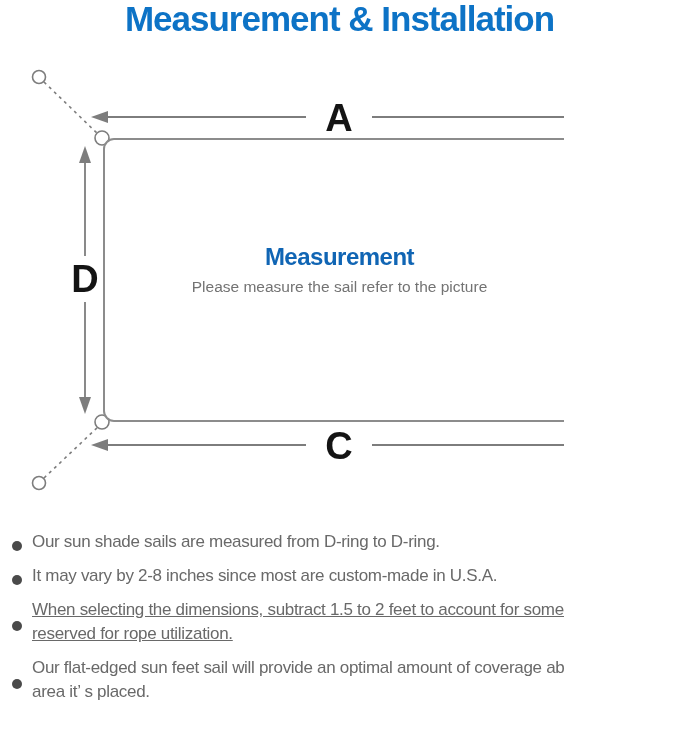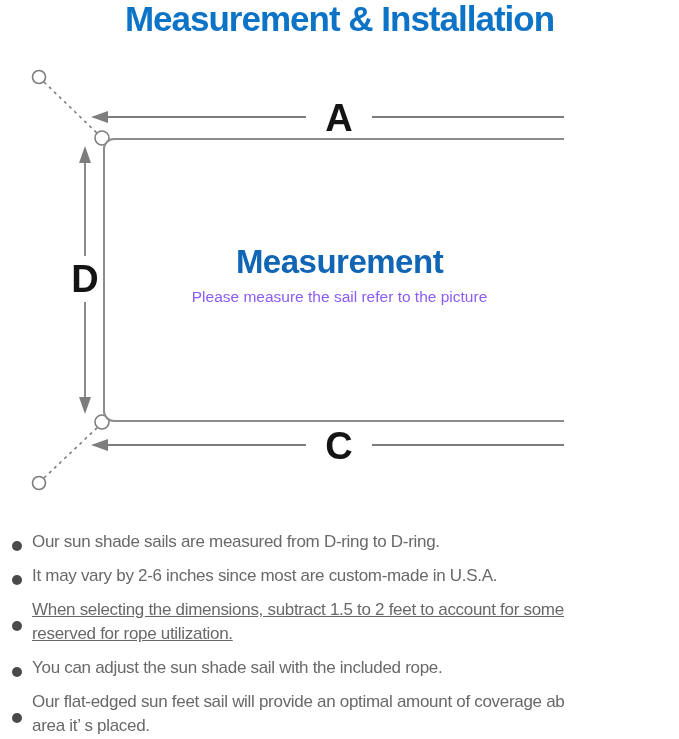--- a/index.html
+++ b/index.html
@@ -7,22 +7,22 @@
         font-family:"Liberation Sans",sans-serif;}
   
   .page-title{position:absolute;top:-2px;left:0;width:679px;text-align:center;
               font-size:35px;line-height:42px;font-weight:bold;letter-spacing:-1px;
               color:#0d73c6;}
   
   .diagram-svg{position:absolute;top:0;left:0;}
   .dim-label{font-family:"Liberation Sans",sans-serif;font-weight:bold;font-size:38px;fill:#141414;}
   
   .center-text{position:absolute;left:104px;top:243px;width:471px;text-align:center;}
-  .center-heading{font-size:33px;font-weight:bold;color:#1065b4;letter-spacing:-0.5px;}
-  .center-subtitle{margin-top:7px;font-size:15.5px;color:#8b5cf6;}
+  .center-heading{font-size:24px;font-weight:bold;color:#1065b4;letter-spacing:-0.5px;}
+  .center-subtitle{margin-top:7px;font-size:15.5px;color:#737373;}
   
   .notes{position:absolute;top:530px;left:12px;width:660px;margin:0;padding:0;list-style:none;}
   .notes li{display:flex;align-items:center;margin:0 0 10px 0;line-height:24px;}
   .dot{flex:none;width:10px;height:10px;border-radius:50%;background:#4a4a4a;margin:7px 10px 0 0;}
   .note-text{font-size:17px;letter-spacing:-0.3px;color:#696969;}
   .note-text.w-mid{max-width:650px;text-decoration:underline;}
   .note-text.w-short{max-width:620px;}
 </style>
 </head>
 <body>
@@ -92,29 +92,25 @@
     <div class="center-subtitle">Please measure the sail refer to the picture</div>
   </div>
 
   <ul class="notes">
     <li>
       <span class="dot"></span>
       <span class="note-text">Our sun shade sails are measured from D-ring to D-ring.</span>
     </li>
     <li>
       <span class="dot"></span>
-      <span class="note-text">It may vary by 2-6 inches since most are custom-made in U.S.A.</span>
+      <span class="note-text">It may vary by 2-8 inches since most are custom-made in U.S.A.</span>
     </li>
     <li>
       <span class="dot"></span>
       <span class="note-text w-mid">When selecting the dimensions, subtract 1.5 to 2 feet to account for some spacing reserved for rope utilization.</span>
-    </li>
-    <li>
-      <span class="dot"></span>
-      <span class="note-text">You can adjust the sun shade sail with the included rope.</span>
     </li>
     <li>
       <span class="dot"></span>
       <span class="note-text w-short">Our flat-edged sun feet sail will provide an optimal amount of coverage above the area it’ s placed.</span>
     </li>
   </ul>
 
 </div>
 
 </body></html>

